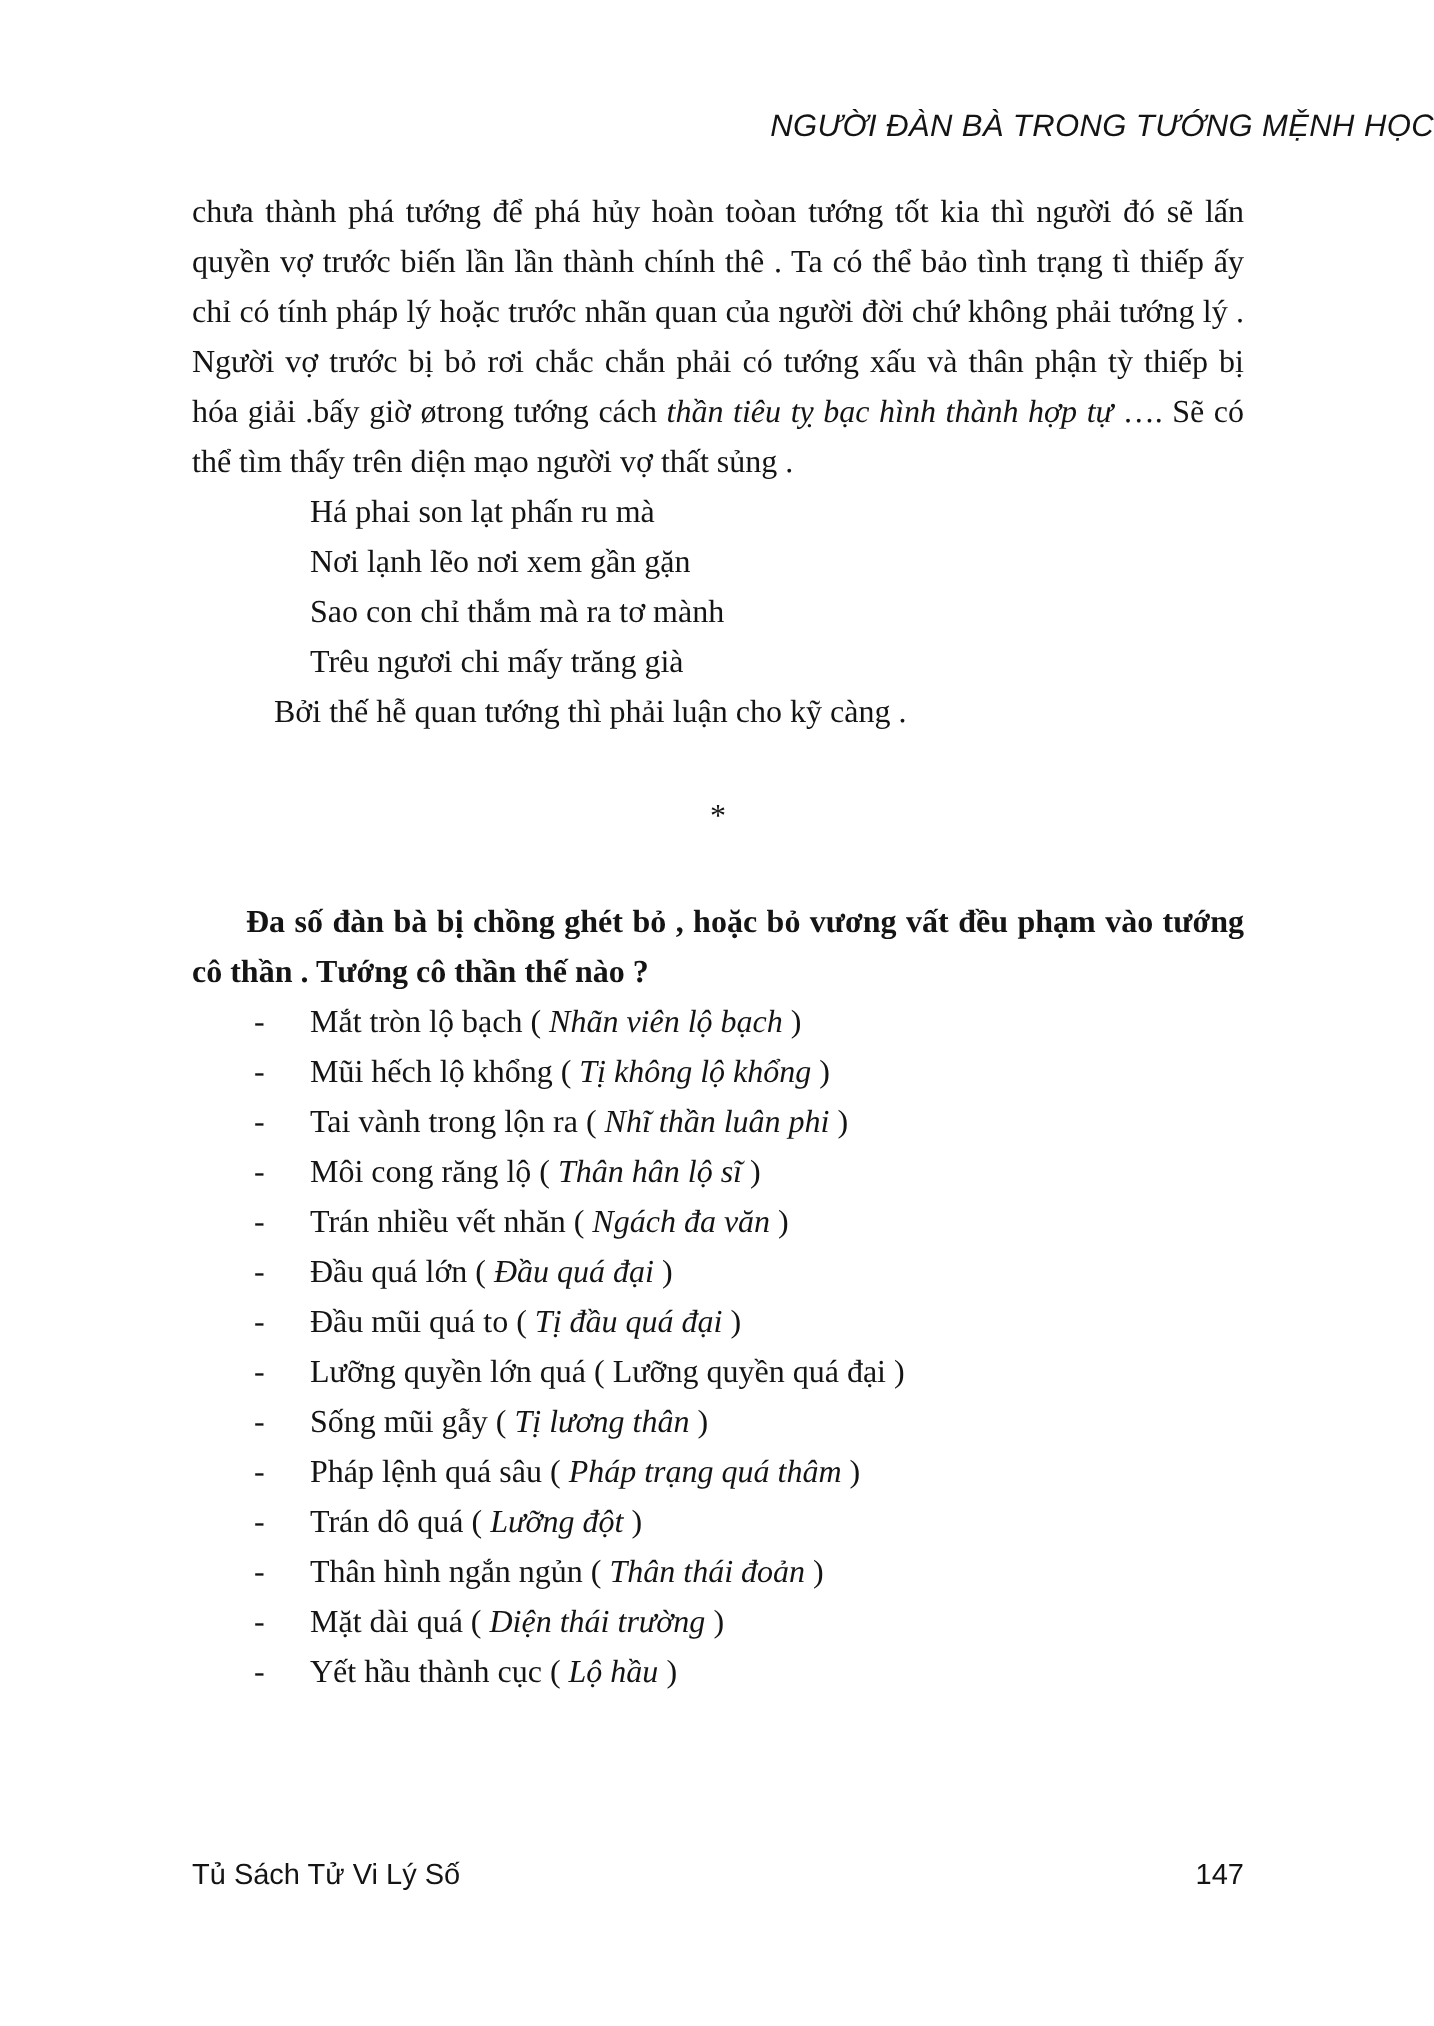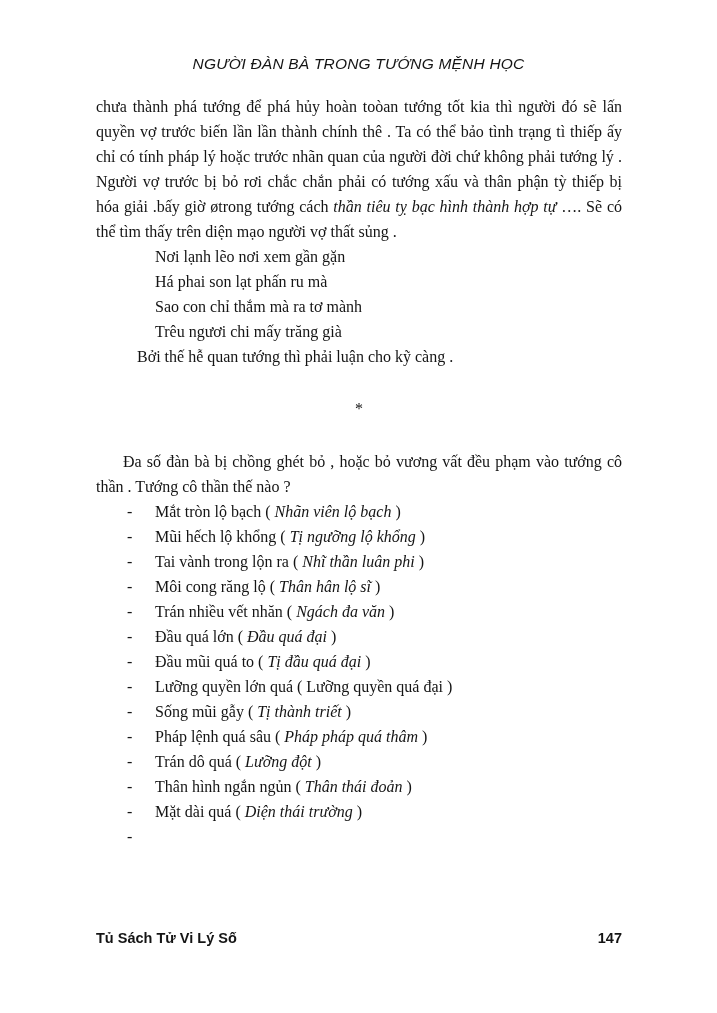--- a/index.html
+++ b/index.html
@@ -7,88 +7,87 @@
   body {
     background:#ffffff;
     color:#141414;
     font-family:"Liberation Serif", serif;
     position:relative;
     overflow:hidden;
   }
   .page { position:absolute; inset:0; background:#fff; }
   .page-title {
     margin-top:55px;
-    text-align:center;
+    text-align:right;
     font-family:"Liberation Sans", sans-serif;
     font-style:italic;
     font-size:15.5px;
     letter-spacing:0.2px;
     white-space:nowrap;
   }
   .content {
     margin:21px 95px 0 96px;
     font-size:16px;
     line-height:25px;
   }
   .para { text-align:justify;margin-top:16px; }
   .italic { font-style:italic; }
   .poem { margin-left:59px; }
   .poem-line { white-space:nowrap; }
   .indent41 { text-indent:41px; }
-  .indent27 { text-indent:27px; }
+  .indent27 { text-indent:27px;font-weight:bold; }
   .separator { text-align:center; margin:27px 0 28px 0; font-size:16px; }
   .list-item { display:flex; }
   .list-item .dash { width:28px; padding-left:31px; flex:0 0 59px; }
   .item-body { white-space:nowrap;text-align:center; }
   .footer {
     position:absolute;
     left:96px; right:95px; top:930px;
     font-family:"Liberation Sans", sans-serif;
     font-size:14.5px;
     display:flex;
     align-items:flex-start;
-    font-weight:bold;
   }
   .footer-left  { flex:1 1 0; text-align:left; }
   .footer-center{ flex:0 0 auto;margin-left:29px; }
   .footer-right { flex:1 1 0; text-align:right; }
 </style>
 </head>
 <body>
 
 <div class="page">
 
   <div class="page-title">NGƯỜI ĐÀN BÀ TRONG TƯỚNG MỆNH HỌC</div>
 
   <div class="content">
 
     <p class="para"><span>chưa thành phá tướng để phá hủy hoàn toòan tướng tốt kia thì người đó sẽ lấn quyền vợ trước biến lần lần thành chính thê . Ta có thể bảo tình trạng tì thiếp ấy chỉ có tính pháp lý hoặc trước nhãn quan của người đời chứ không phải tướng lý . Người vợ trước bị bỏ rơi chắc chắn phải có tướng xấu và thân phận tỳ thiếp bị hóa giải .bấy giờ øtrong tướng cách </span><span class="italic">thần tiêu tỵ bạc hình thành hợp tự</span><span> …. Sẽ có thể tìm thấy trên diện mạo người vợ thất sủng .</span></p>
 
     <div class="poem">
+        <div class="poem-line">Há phai son lạt phấn ru mà</div>
         <div class="poem-line">Nơi lạnh lẽo nơi xem gần gặn</div>
-        <div class="poem-line">Há phai son lạt phấn ru mà</div>
         <div class="poem-line">Sao con chỉ thắm mà ra tơ mành</div>
         <div class="poem-line">Trêu ngươi chi mấy trăng già</div>
       </div>
 
 
     <p class="indent41">Bởi thế hễ quan tướng thì phải luận cho kỹ càng .</p>
 
     <div class="separator">*</div>
 
     <p class="para indent27">Đa số đàn bà bị chồng ghét bỏ , hoặc bỏ vương vất đều phạm vào tướng cô thần . Tướng cô thần thế nào ?</p>
 
     <div class="defect-list">
         <div class="list-item">
           <span class="dash">-</span>
           <span class="item-body">Mắt tròn lộ bạch ( <span class="paren italic">Nhãn viên lộ bạch</span> )</span>
         </div>
         <div class="list-item">
           <span class="dash">-</span>
-          <span class="item-body">Mũi hếch lộ khổng ( <span class="paren italic">Tị ngưỡng lộ khổng</span> )</span>
+          <span class="item-body">Mũi hếch lộ khổng ( <span class="paren italic">Tị không lộ khổng</span> )</span>
         </div>
         <div class="list-item">
           <span class="dash">-</span>
           <span class="item-body">Tai vành trong lộn ra ( <span class="paren italic">Nhĩ thần luân phi</span> )</span>
         </div>
         <div class="list-item">
           <span class="dash">-</span>
           <span class="item-body">Môi cong răng lộ ( <span class="paren italic">Thân hân lộ sĩ</span> )</span>
         </div>
         <div class="list-item">
@@ -102,40 +101,41 @@
         <div class="list-item">
           <span class="dash">-</span>
           <span class="item-body">Đầu mũi quá to ( <span class="paren italic">Tị đầu quá đại</span> )</span>
         </div>
         <div class="list-item">
           <span class="dash">-</span>
           <span class="item-body">Lưỡng quyền lớn quá ( <span class="paren">Lưỡng quyền quá đại</span> )</span>
         </div>
         <div class="list-item">
           <span class="dash">-</span>
-          <span class="item-body">Sống mũi gẫy ( <span class="paren italic">Tị thành triết</span> )</span>
+          <span class="item-body">Sống mũi gẫy ( <span class="paren italic">Tị lương thân</span> )</span>
         </div>
         <div class="list-item">
           <span class="dash">-</span>
-          <span class="item-body">Pháp lệnh quá sâu ( <span class="paren italic">Pháp pháp quá thâm</span> )</span>
+          <span class="item-body">Pháp lệnh quá sâu ( <span class="paren italic">Pháp trạng quá thâm</span> )</span>
         </div>
         <div class="list-item">
           <span class="dash">-</span>
           <span class="item-body">Trán dô quá ( <span class="paren italic">Lưỡng đột</span> )</span>
         </div>
         <div class="list-item">
           <span class="dash">-</span>
           <span class="item-body">Thân hình ngắn ngủn ( <span class="paren italic">Thân thái đoản</span> )</span>
         </div>
         <div class="list-item">
           <span class="dash">-</span>
           <span class="item-body">Mặt dài quá ( <span class="paren italic">Diện thái trường</span> )</span>
         </div>
         <div class="list-item">
           <span class="dash">-</span>
+          <span class="item-body">Yết hầu thành cục ( <span class="paren italic">Lộ hầu</span> )</span>
         </div>
       </div>
 
   </div>
 
   <div class="footer">
     <div class="footer-left">Tủ Sách Tử Vi Lý Số</div>
     <div class="footer-center">147</div>
   </div>
 

